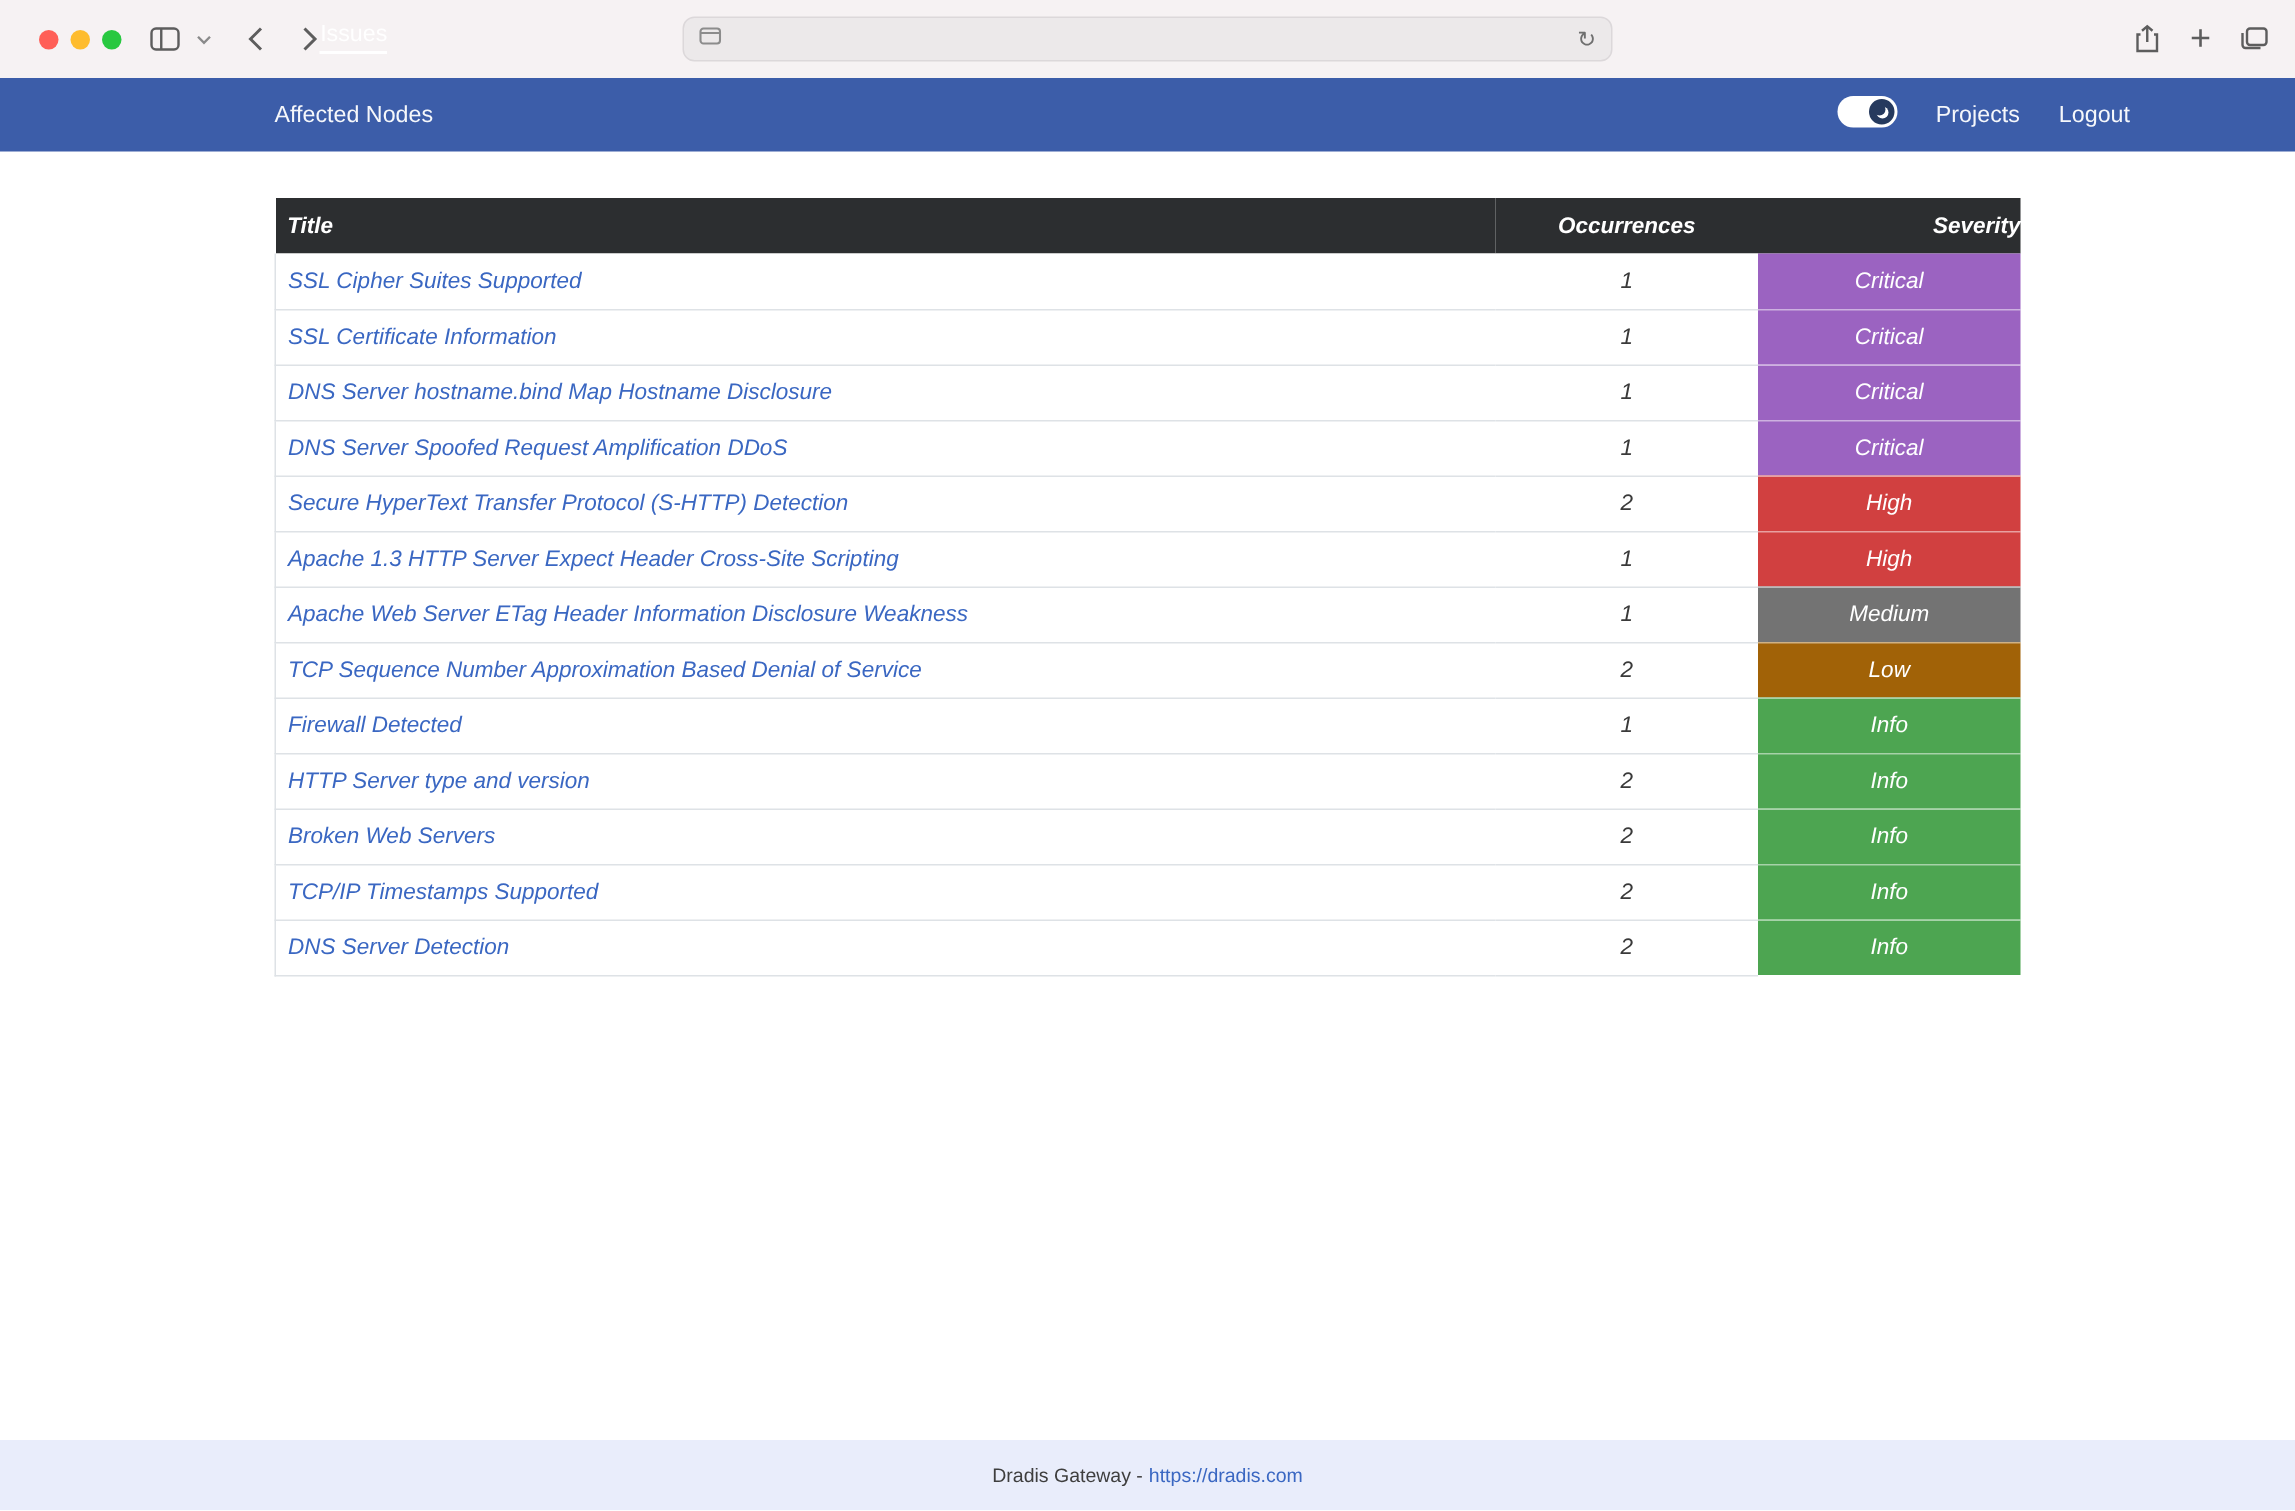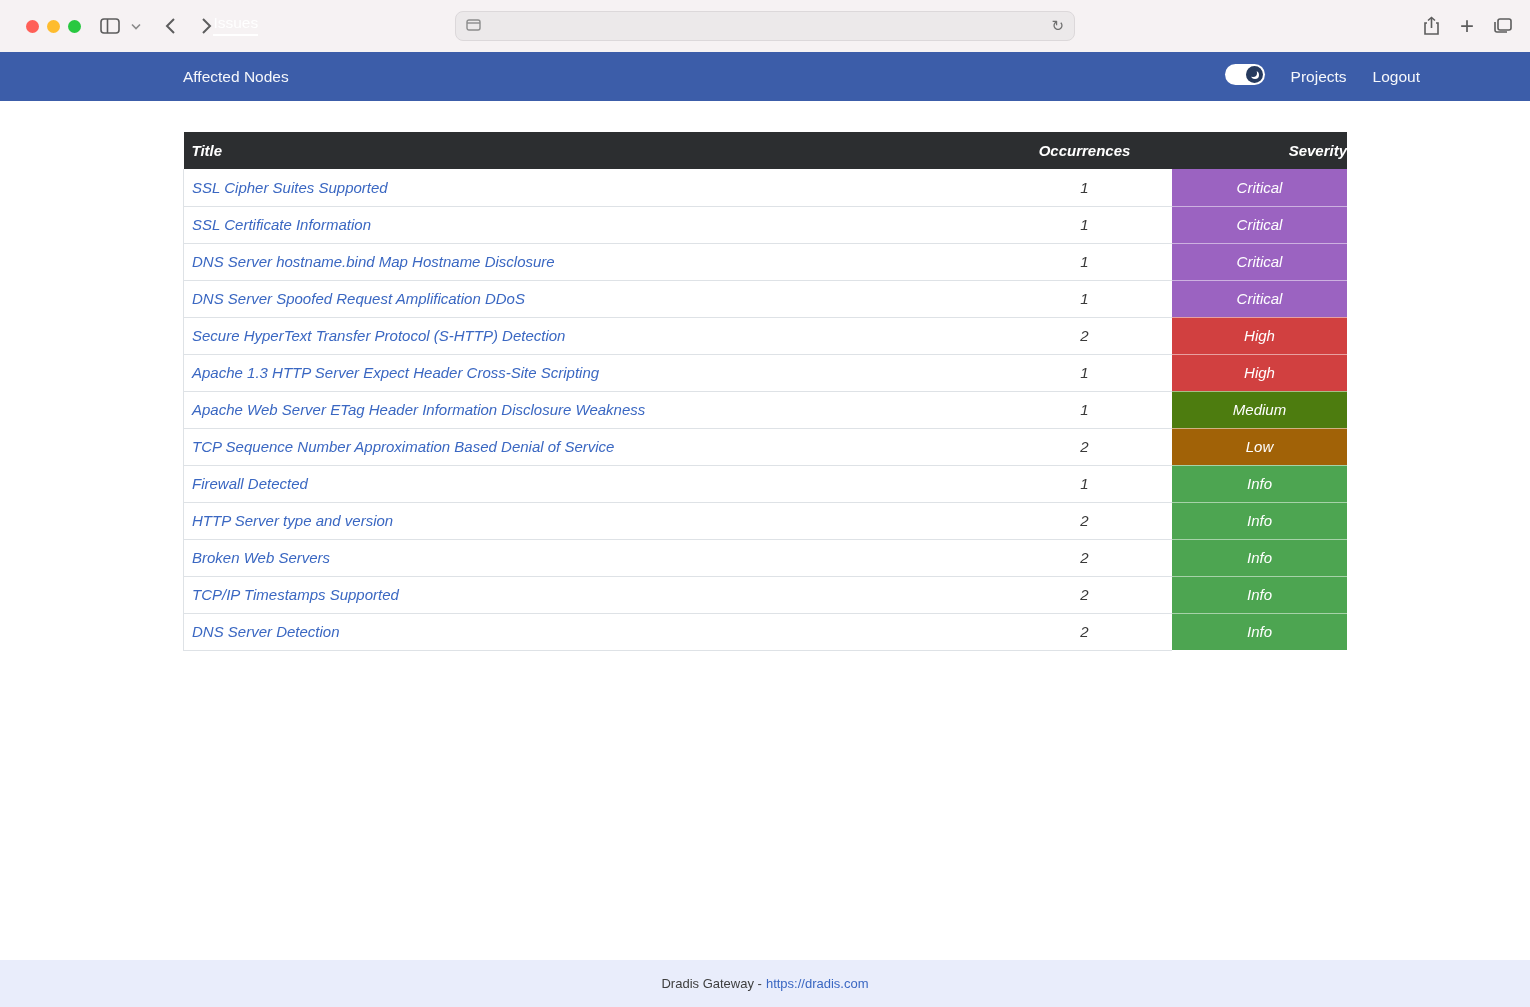--- a/index.html
+++ b/index.html
@@ -175,21 +175,21 @@
             <td class="cell-sev" style="background: rgb(209, 64, 64);">High</td>
           </tr>
           <tr>
             <td class="cell-title"><a href="#">Apache 1.3 HTTP Server Expect Header Cross-Site Scripting</a></td>
             <td class="cell-occ">1</td>
             <td class="cell-sev" style="background: rgb(209, 64, 64);">High</td>
           </tr>
           <tr>
             <td class="cell-title"><a href="#">Apache Web Server ETag Header Information Disclosure Weakness</a></td>
             <td class="cell-occ">1</td>
-            <td class="cell-sev" style="background: #4d7c0f;">Medium</td>
+            <td class="cell-sev" style="background: #737373;">Medium</td>
           </tr>
           <tr>
             <td class="cell-title"><a href="#">TCP Sequence Number Approximation Based Denial of Service</a></td>
             <td class="cell-occ">2</td>
             <td class="cell-sev" style="background: #a16207;">Low</td>
           </tr>
           <tr>
             <td class="cell-title"><a href="#">Firewall Detected</a></td>
             <td class="cell-occ">1</td>
             <td class="cell-sev" style="background: rgb(77, 165, 81);">Info</td>

